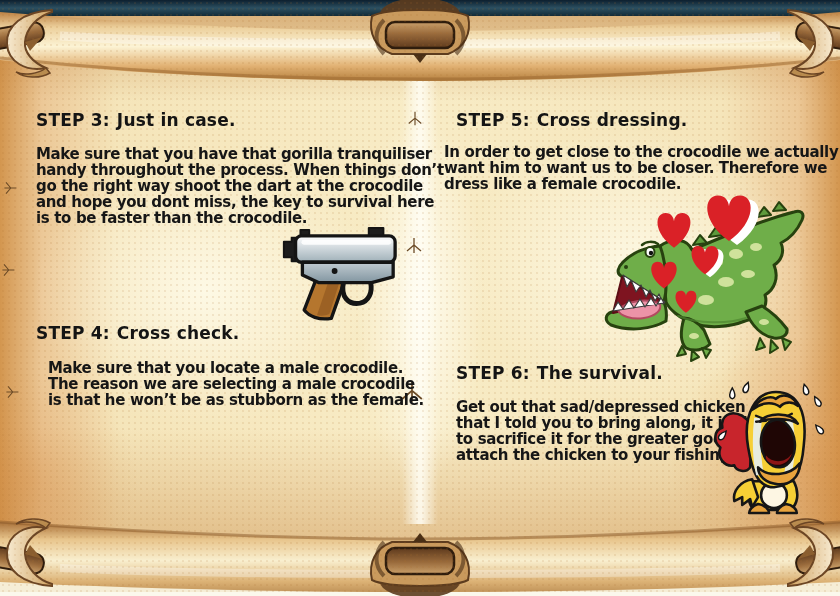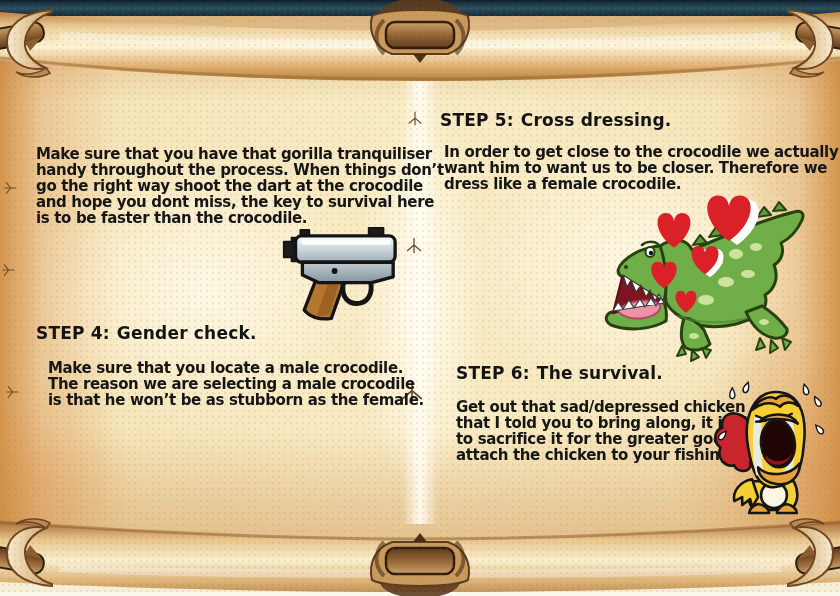--- a/index.html
+++ b/index.html
@@ -125,34 +125,37 @@
   <svg class="crack" style="left:2px;top:180px;transform:rotate(90deg)" width="16" height="16" viewBox="0 0 20 20">
       <path d="M10,2 L10,9 M10,9 L3,15 M10,9 L17,15 M10,9 L10,17" stroke="#6b4a26" stroke-width="1.4" fill="none"></path>
     </svg>
   <svg class="crack" style="left:0px;top:262px;transform:rotate(90deg)" width="16" height="16" viewBox="0 0 20 20">
       <path d="M10,2 L10,9 M10,9 L3,15 M10,9 L17,15 M10,9 L10,17" stroke="#6b4a26" stroke-width="1.4" fill="none"></path>
     </svg>
   <svg class="crack" style="left:4px;top:384px;transform:rotate(90deg)" width="16" height="16" viewBox="0 0 20 20">
       <path d="M10,2 L10,9 M10,9 L3,15 M10,9 L17,15 M10,9 L10,17" stroke="#6b4a26" stroke-width="1.4" fill="none"></path>
     </svg>
 
+  <div class="step-heading" style="left:36px;top:111px">
+    <span>STEP 3:</span><span class="t">Just in case.</span>
+  </div>
   <div class="step-body" style="left:36px;top:146px">Make sure that you have that gorilla tranquiliser
 handy throughout the process. When things don’t
 go the right way shoot the dart at the crocodile
 and hope you dont miss, the key to survival here
 is to be faster than the crocodile.</div>
 
   <div class="step-heading" style="left:36px;top:324px">
-    <span>STEP 4:</span><span class="t">Gender check.</span>
+    <span>STEP 4:</span><span class="t">Cross check.</span>
   </div>
   <div class="step-body" style="left:48px;top:360px">Make sure that you locate a male crocodile.
 The reason we are selecting a male crocodile
 is that he won’t be as stubborn as the female.</div>
 
-  <div class="step-heading" style="left:440px;top:111px">
+  <div class="step-heading" style="left:456px;top:111px">
     <span>STEP 5:</span><span class="t">Cross dressing.</span>
   </div>
   <div class="step-body" style="left:444px;top:144px">In order to get close to the crocodile we actually
 want him to want us to be closer. Therefore we
 dress like a female crocodile.</div>
 
   <div class="step-heading" style="left:456px;top:364px">
     <span>STEP 6:</span><span class="t">The survival.</span>
   </div>
   <div class="step-body" style="left:456px;top:399px">Get out that sad/depressed chicken

